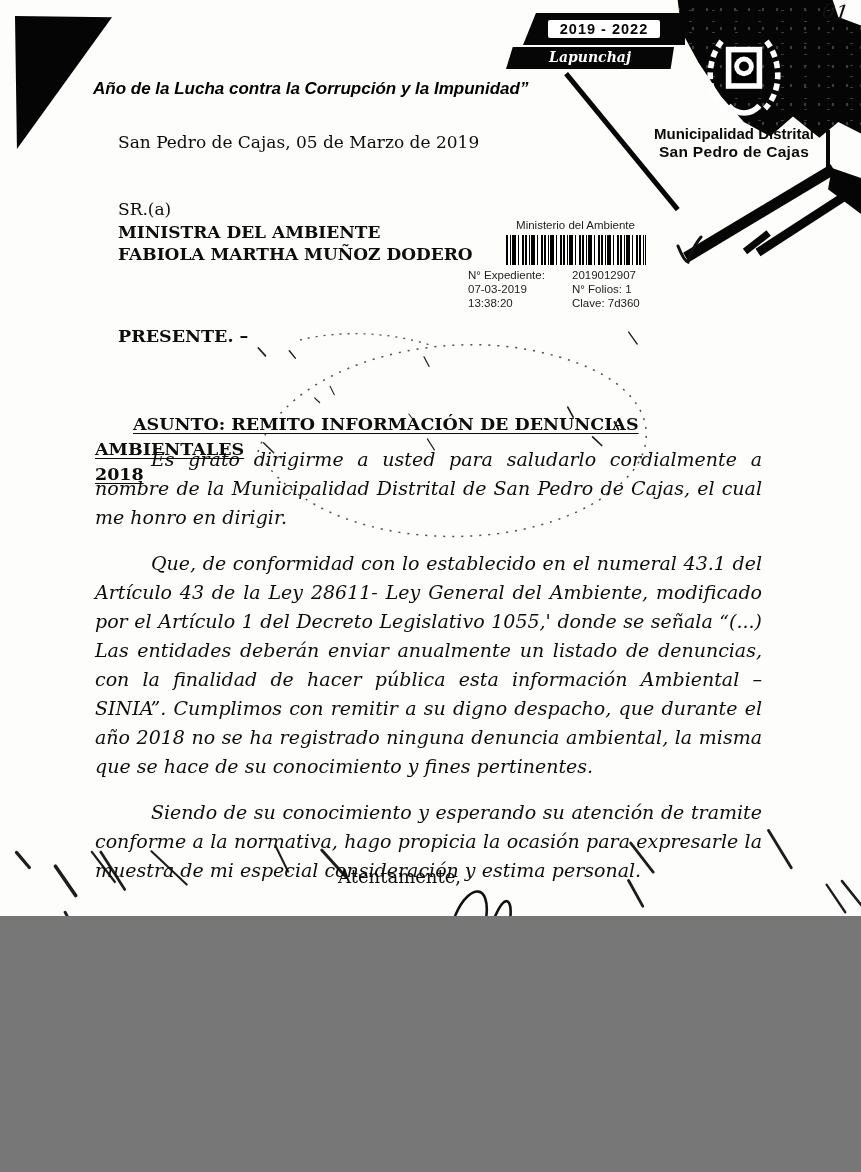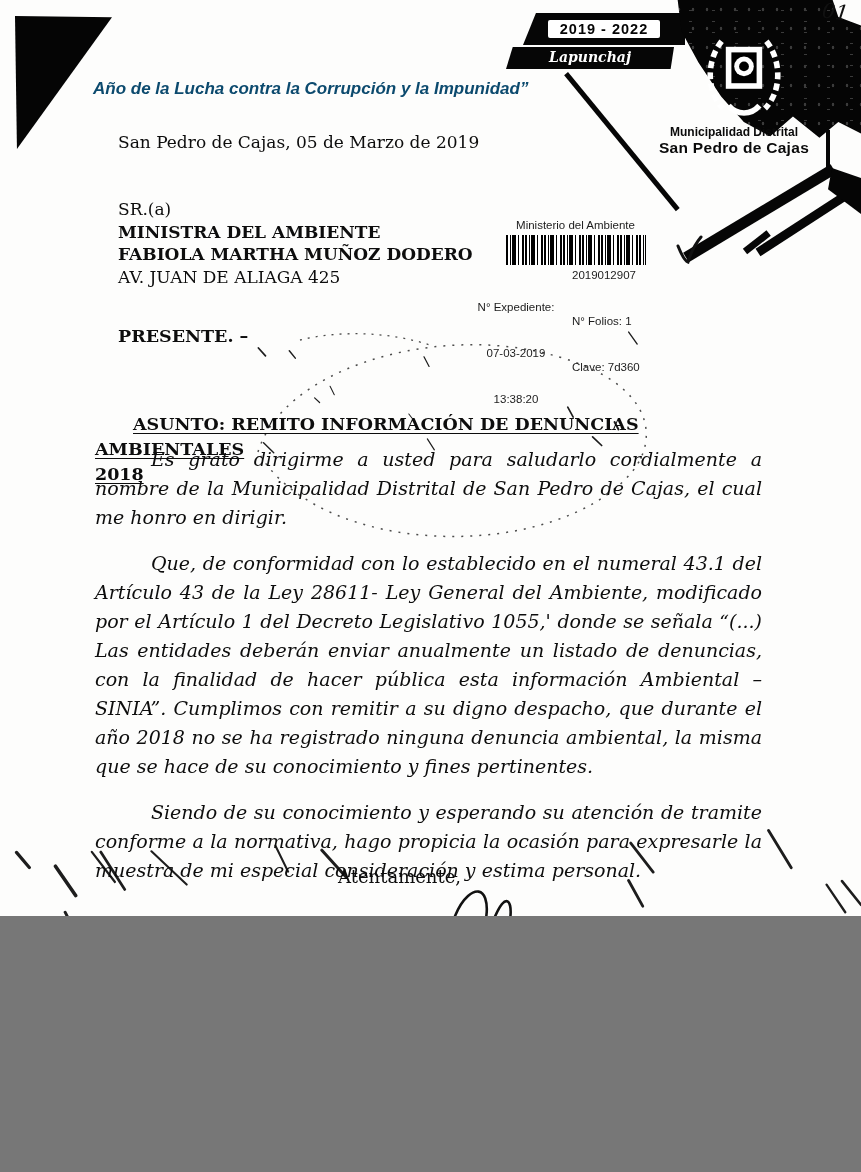--- a/index.html
+++ b/index.html
@@ -21,53 +21,53 @@
   .diag-line{position:absolute;left:568px;top:72px;width:176px;height:5px;background:#060606;
     transform:rotate(50.6deg);transform-origin:left top;}
   .logo-block{position:absolute;left:672px;top:0;width:189px;height:142px;background:#050505;
     clip-path:polygon(3% 0,85% 0,88% 12%,100% 18%,100% 94%,88% 86%,78% 97%,64% 82%,52% 96%,38% 86%,26% 68%,14% 44%,5% 22%);}
   .logo-block:after{content:"";position:absolute;inset:0;opacity:.22;
     background-image:radial-gradient(#fff 1px,transparent 1.6px),radial-gradient(#fff 1px,transparent 1.4px);
     background-size:14px 19px,23px 11px;background-position:0 0,7px 5px;}
   .coat{position:absolute;left:702px;top:28px;width:84px;height:102px;z-index:2;}
   .muni-name{position:absolute;left:648px;top:126px;width:172px;text-align:center;z-index:3;
     font-family:"Liberation Sans",sans-serif;font-weight:bold;color:#0a0a0a;line-height:1.1;}
-  .muni-name .l1{font-size:12px;}
+  .muni-name .l1{font-size:15px;}
   .muni-name .l2{font-size:15.5px;letter-spacing:.3px;}
   .v-stroke{position:absolute;background:#060606;transform-origin:left center;}
   .v1{left:686px;top:252px;width:172px;height:11px;transform:rotate(-31deg);}
   .v2{left:758px;top:248px;width:124px;height:9px;transform:rotate(-33deg);}
   .v3{left:745px;top:248px;width:30px;height:7px;transform:rotate(-38deg);}
   .v4{left:826px;top:130px;width:4px;height:44px;transform:none;}
   .tri-right{position:absolute;left:828px;top:168px;width:33px;height:46px;background:#050505;
     clip-path:polygon(12% 0,100% 22%,100% 100%,0 46%);}
   .note-01{position:absolute;left:822px;top:0px;font-style:italic;font-size:21px;transform:rotate(7deg);color:#111;}
   
   .motto{position:absolute;left:93px;top:79px;font-family:"Liberation Sans",sans-serif;
-    font-weight:bold;font-style:italic;font-size:17px;color:#0c4a6e;}
+    font-weight:bold;font-style:italic;font-size:17px;color:#000000;}
   .dateline{position:absolute;left:118px;top:132px;font-size:17px;}
   .oficio{position:absolute;left:118px;top:165px;font-size:17.5px;font-weight:bold;
     text-decoration:underline;text-underline-offset:3px;letter-spacing:.2px;}
   .recipient{position:absolute;left:118px;top:198px;font-size:17px;line-height:22.5px;}
   .recipient .bold{font-weight:bold;}
   .presente{position:absolute;left:118px;top:326px;font-size:17.5px;font-weight:bold;}
   .asunto{position:absolute;left:95px;top:368px;width:680px;font-size:17.5px;font-weight:bold;line-height:25px;margin-top:44px;}
   .asunto .u{text-decoration:underline;text-underline-offset:3px;}
   .asunto .line1{margin-left:38px;}
   .bodytext{position:absolute;left:95px;top:445px;width:667px;font-style:italic;
     font-size:19px;line-height:29px;text-align:justify;}
   .bodytext p{margin:0 0 17px 0;text-indent:56px;}
   .closing{position:absolute;left:338px;top:866px;font-size:18px;}
   
   .stamp{position:absolute;left:468px;top:218px;width:215px;font-family:"Liberation Sans",sans-serif;
     font-size:11.5px;color:#1c1c1c;text-align:center;line-height:14px;}
   .barcode{width:140px;height:30px;margin:3px auto 3px;background:
     repeating-linear-gradient(90deg,#000 0 2px,#fff 2px 4px,#000 4px 5px,#fff 5px 6px,#000 6px 10px,#fff 10px 12px,#000 12px 13px,#fff 13px 16px,#000 16px 18px,#fff 18px 19px);}
   .stamp-grid{display:grid;grid-template-columns:96px 1fr;column-gap:8px;text-align:left;}
-  .stamp-grid .c1{text-align:center;margin-top:32px;}
+  .stamp-grid .c1{text-align:left;}
   
   .sig-svg{position:absolute;left:0;top:0;pointer-events:none;z-index:4;}
   .dotline{position:absolute;left:393px;top:961px;width:242px;height:0;border-top:4px dotted #111;z-index:3;}
   .signer{position:absolute;left:392px;top:969px;width:210px;text-align:center;z-index:5;
     font-family:"Liberation Sans",sans-serif;color:#0a0a0a;}
   .signer .name{font-weight:bold;font-style:italic;font-size:17px;}
   .signer .role{font-weight:bold;font-size:11px;letter-spacing:2px;margin-top:1px;}
   .seal{position:absolute;left:318px;top:948px;width:92px;height:92px;border:4px solid #0e0e0e;
     border-radius:50%;transform:rotate(-12deg);z-index:2;background:rgba(255,255,255,.0);}
   .seal .ring{position:absolute;inset:6px;border:2px dashed #141414;border-radius:50%;}
@@ -116,21 +116,20 @@
   <div class="tri-right"></div>
   <div class="note-01">01</div>
 
   <div class="motto">Año de la Lucha contra la Corrupción y la Impunidad”</div>
   <div class="dateline">San Pedro de Cajas, 05 de Marzo de 2019</div>
 
   <div class="recipient">
     <div>SR.(a)</div>
     <div class="bold">MINISTRA DEL AMBIENTE</div>
     <div class="bold">FABIOLA MARTHA MUÑOZ DODERO</div>
-    <div>AV. JUAN DE ALIAGA 425</div>
   </div>
 
   <div class="stamp">
     <div>Ministerio del Ambiente</div>
     <div class="barcode"></div>
     <div class="stamp-grid">
       <div class="c1">N° Expediente:</div>
       <div>2019012907</div>
       <div class="c1">07-03-2019</div>
       <div>N° Folios: 1</div>

